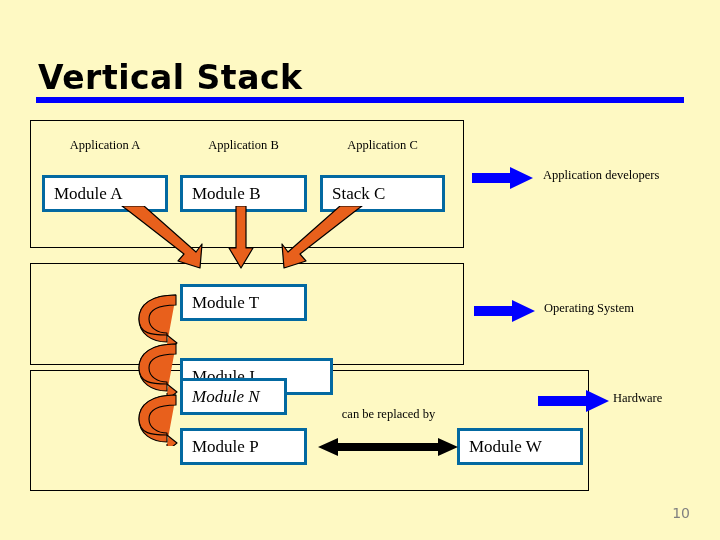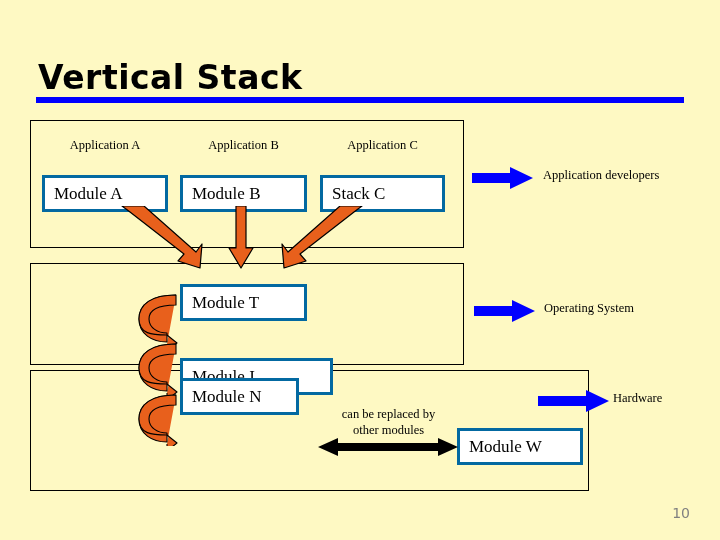--- a/index.html
+++ b/index.html
@@ -71,21 +71,21 @@
     display: flex;
     align-items: center;
     padding-left: 9px;
     white-space: nowrap;
   }
   #module-a { left: 42px;  top: 175px; width: 126px; height: 37px; }
   #module-b { left: 180px; top: 175px; width: 127px; height: 37px; }
   #module-c { left: 320px; top: 175px; width: 125px; height: 37px; }
   #module-t { left: 180px; top: 276px; width: 127px; height: 37px; margin-top: 8px; }
   #module-i { left: 180px; top: 326px; width: 153px; height: 37px; margin-top: 32px; }
-  #module-n { left: 180px; top: 378px; width: 119px; height: 37px; }
+  #module-n { left: 180px; top: 378px; width: 107px; height: 37px; font-style: italic; }
   #module-p { left: 180px; top: 428px; width: 127px; height: 37px; }
   #module-w { left: 457px; top: 428px; width: 126px; height: 37px; text-align: right; }
 
   
   .role-label {
     position: absolute;
     font-size: 12.5px;
     color: #000000;
     white-space: nowrap;
   }
@@ -148,20 +148,21 @@
   <div class="app-label" id="app-label-c">Application C</div>
 
   <div class="module" id="module-a">Module A</div>
   <div class="module" id="module-b">Module B</div>
   <div class="module" id="module-c">Stack C</div>
 
   <div class="module" id="module-t">Module T</div>
   <div class="module" id="module-i">Module I</div>
 
   <div class="module" id="module-n">Module N</div>
+  <div class="module" id="module-p">Module P</div>
   <div class="module" id="module-w">Module W</div>
 
   <svg class="orange-arrow" id="orange-arrow-a" width="108" height="64" viewBox="0 0 108 64">
     <polygon points="26,0 48,0 100,46 106,38 104,62 82,55 88,48 34,6" fill="#E8601C" stroke="#000000" stroke-width="1.2" stroke-linejoin="round"></polygon>
   </svg>
   <svg class="orange-arrow" id="orange-arrow-b" width="26" height="64" viewBox="0 0 26 64">
     <polygon points="8,0 18,0 18,42 25,42 13,62 1,42 8,42" fill="#E8601C" stroke="#000000" stroke-width="1.2" stroke-linejoin="round"></polygon>
   </svg>
   <svg class="orange-arrow" id="orange-arrow-c" width="108" height="64" viewBox="0 0 108 64">
     <polygon points="82,0 60,0 8,46 2,38 4,62 26,55 20,48 74,6" fill="#E8601C" stroke="#000000" stroke-width="1.2" stroke-linejoin="round"></polygon>
@@ -197,21 +198,20 @@
   <svg class="blue-arrow" id="blue-arrow-hw" width="72" height="24" viewBox="0 0 72 24">
     <polygon points="0,7 48,7 48,1 71,12 48,23 48,17 0,17" fill="#0000FF"></polygon>
   </svg>
 
   <div class="role-label" id="role-app-dev">Application developers</div>
   <div class="role-label" id="role-os">Operating System</div>
   <div class="role-label" id="role-hardware">Hardware</div>
 
   <div id="replace-note">
     <div>can be replaced by</div>
-    <div>other modules</div>
   </div>
   <svg id="double-arrow" width="140" height="22" viewBox="0 0 140 22">
     <polygon points="0,11 20,2 20,7 120,7 120,2 140,11 120,20 120,15 20,15 20,20" fill="#000000"></polygon>
   </svg>
 
   <div id="slide-number">10</div>
 
 </div>
 
 </body></html>

